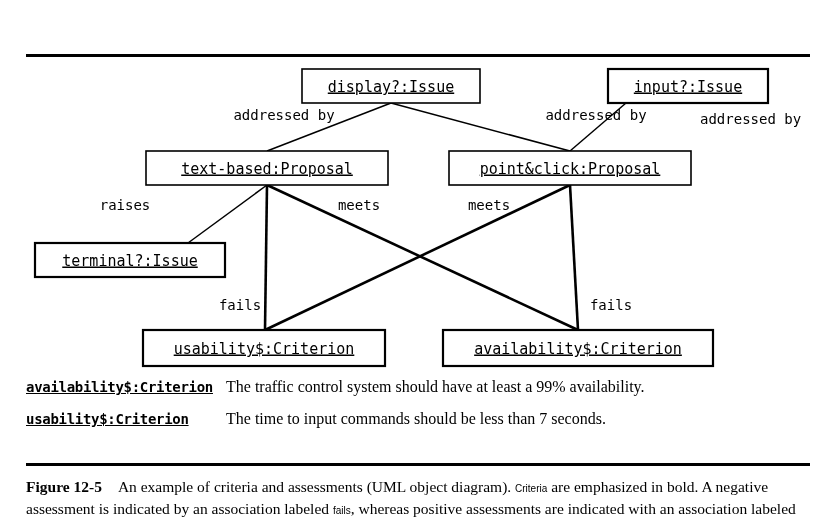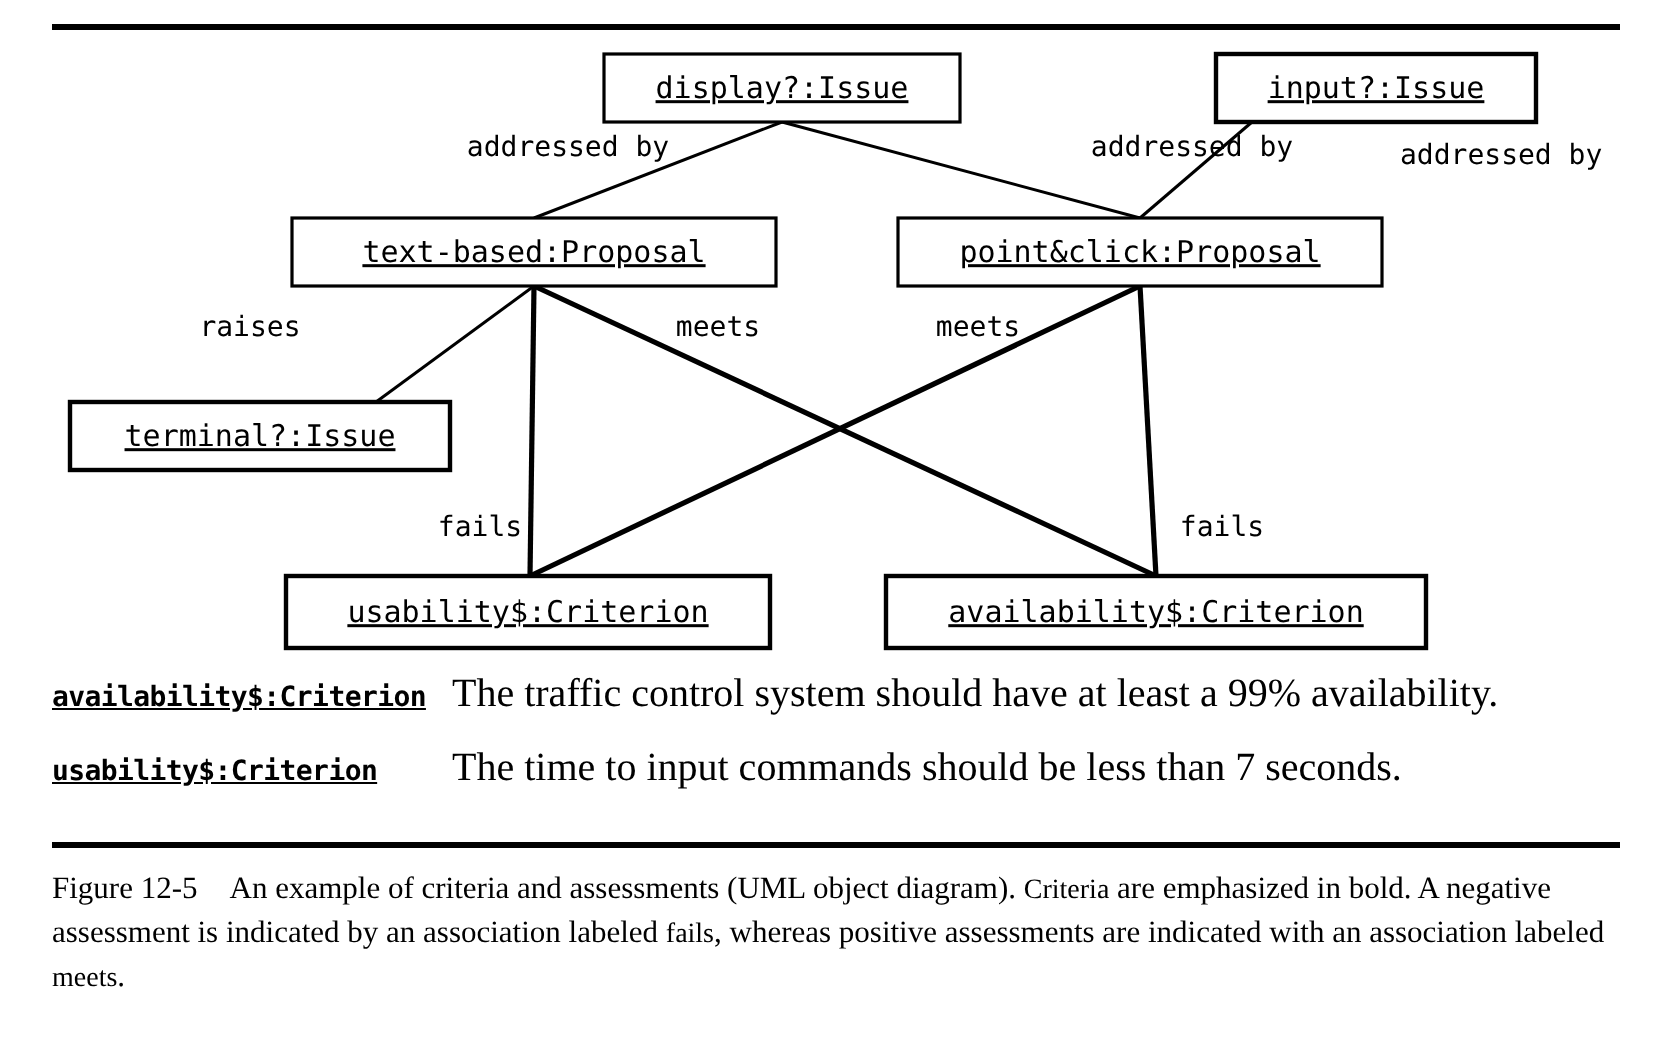--- a/index.html
+++ b/index.html
@@ -12,20 +12,21 @@
     width: 840px;
     height: 524px;
     position: relative;
     overflow: hidden;
     font-family: "Liberation Serif", serif;
     color: #000000;
   }
   .page {
     position: absolute;
     inset: 0;
+    margin-top: 42px;
   }
   .rule {
     position: absolute;
     background: #000000;
   }
   #rule-top {
     left: 26px;
     top: 12px;
     width: 784px;
     height: 3px;
@@ -94,43 +95,43 @@
     flex: 0 0 200px;
     font-family: "DejaVu Sans Mono", "Liberation Mono", monospace;
     font-size: 14px;
     font-weight: bold;
     text-decoration: underline;
     letter-spacing: -0.3px;
     white-space: nowrap;
   }
   .legend-desc {
     font-family: "Liberation Serif", serif;
-    font-size: 20px;
+    font-size: 16px;
   }
   
   #caption {
     position: absolute;
     left: 26px;
     top: 434px;
     width: 790px;
     font-family: "Liberation Serif", serif;
     font-size: 15.5px;
     line-height: 1.42;
     text-align: left;
   }
   #caption .fig-num {
-    font-weight: normal;
+    font-weight: bold;
   }
   #caption .gap {
     display: inline-block;
     width: 16px;
   }
   #caption .mono {
-    font-family: Liberation Serif, serif;
-    font-size: 14px;
+    font-family: Liberation Sans, sans-serif;
+    font-size: 10px;
   }
 </style>
 </head>
 <body>
 
 <div class="page">
 
   <div class="rule" id="rule-top"></div>
 
   <div id="diagram">

